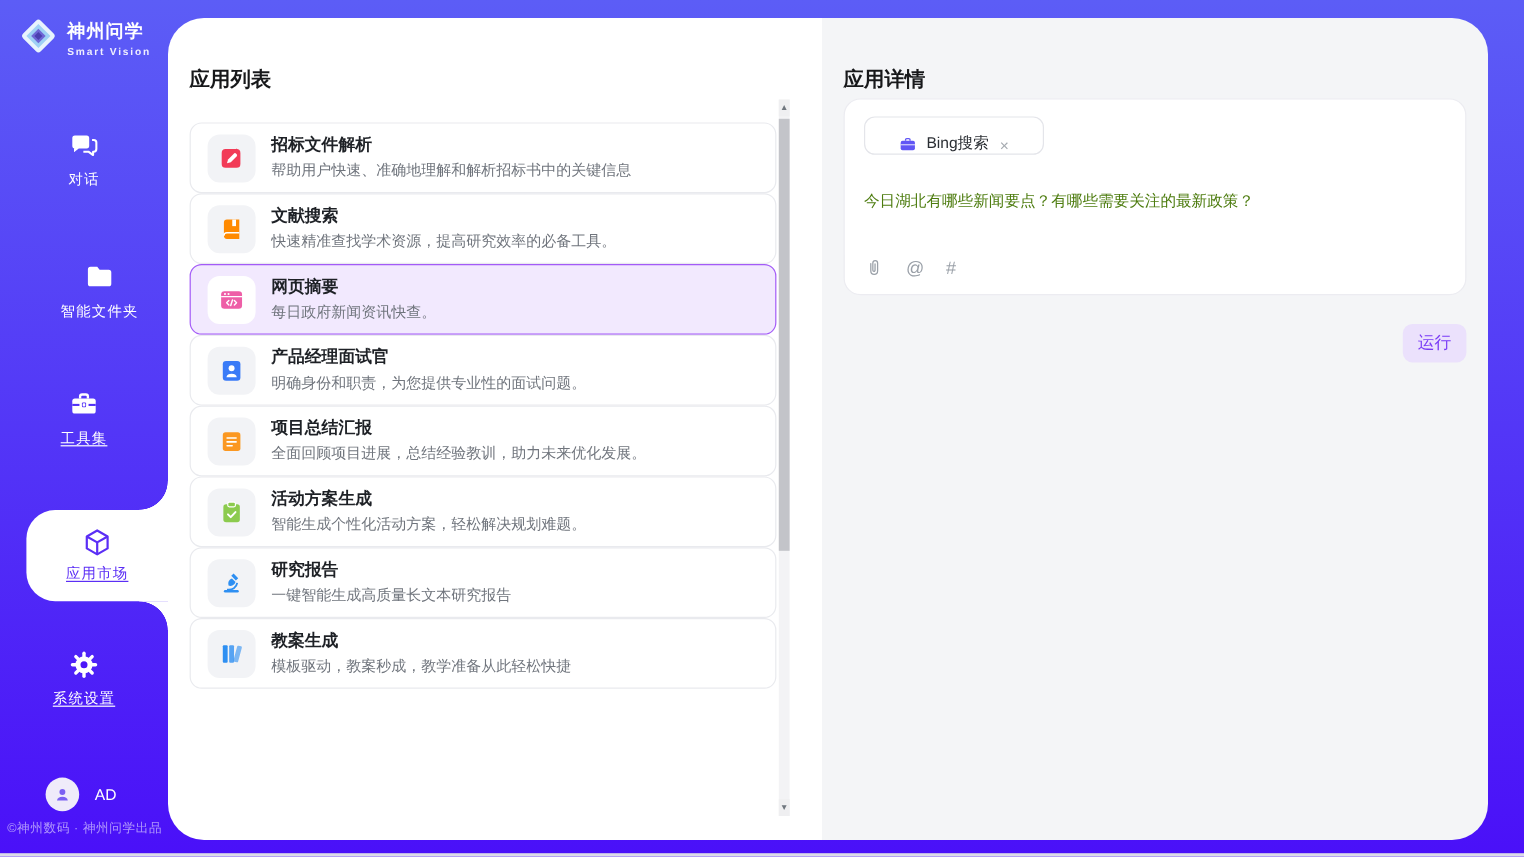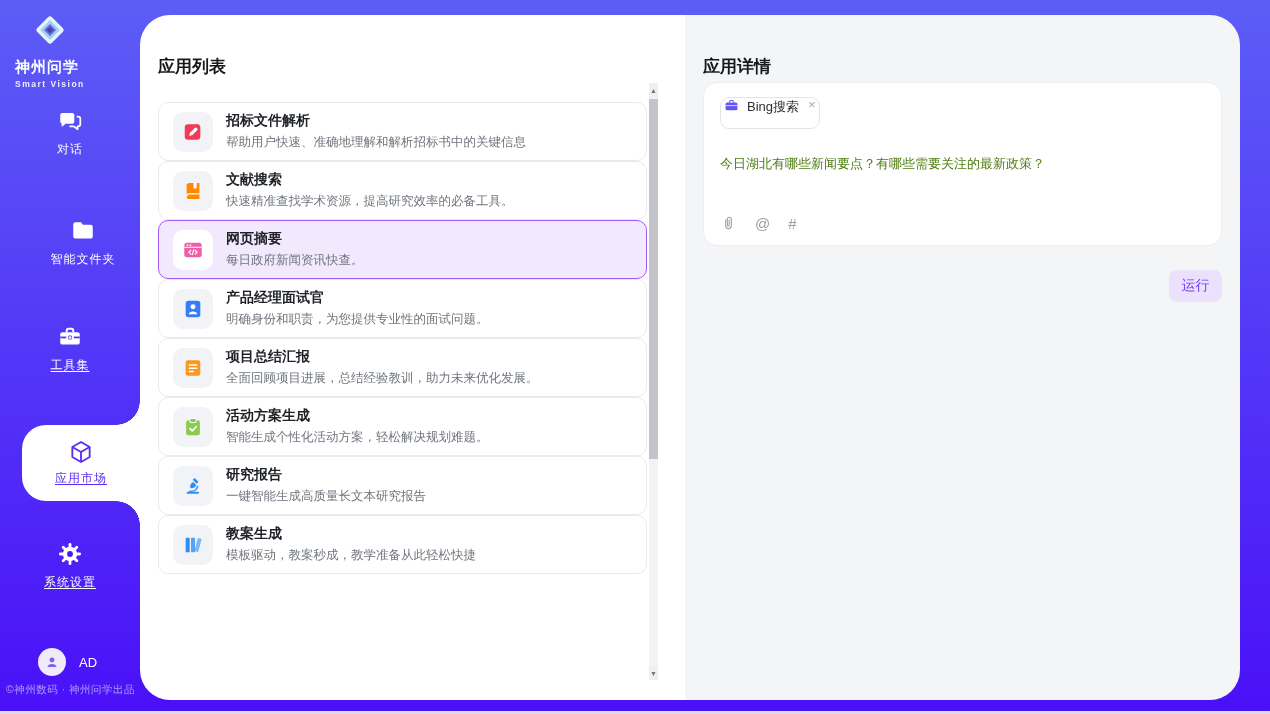--- a/index.html
+++ b/index.html
@@ -2,21 +2,21 @@
 <html><head>
 <meta charset="utf-8">
 <style>
   html,body{margin:0;padding:0;}
   body{width:1270px;height:714px;overflow:hidden;font-family:"Liberation Sans","DejaVu Sans",sans-serif;}
   .frame{position:relative;width:1270px;height:714px;background:linear-gradient(180deg,#5C5DF6 0%,#4A10F8 100%);overflow:hidden;}
   .bottom-strip{position:absolute;left:0;right:0;bottom:0;height:3px;background:#DCDCE8;}
 
   
   .sidebar{position:absolute;left:0;top:0;width:140px;height:711px;}
-  .logo{position:absolute;top:13px;left:15px;display:flex;align-items:center;gap:7px;flex-direction:column;}
+  .logo{position:absolute;top:13px;left:15px;display:flex;align-items:center;gap:7px;}
   .logo-text .cn{font-size:15px;font-weight:bold;color:#fff;letter-spacing:1px;}
   .logo-text .en{font-size:8.5px;color:rgba(255,255,255,.9);letter-spacing:1.5px;margin-top:2px;font-weight:bold;}
   .nav{position:absolute;left:0;top:0;width:140px;height:711px;}
   .nav-item{position:absolute;left:0;width:140px;display:flex;flex-direction:column;align-items:center;gap:7px;color:#fff;cursor:pointer;}
   .nav-item:nth-child(1){top:108px;}
   .nav-item:nth-child(2){top:218px;padding-left:13px;}
   .nav-item:nth-child(3){top:324px;}
   .nav-item:nth-child(4){top:425px;}
   .nav-item:nth-child(5){top:541px;}
   .nav-label{font-size:12px;letter-spacing:1px;}
@@ -53,21 +53,21 @@
   
   .scrollbar{position:absolute;right:27px;top:68px;width:9px;height:597px;background:#F3F3F5;}
   .sb-arrow{position:absolute;left:0;width:9px;height:14px;font-size:7px;color:#70777F;display:flex;align-items:center;justify-content:center;cursor:pointer;background:#EFEFF1;}
   .sb-up{top:0;}
   .sb-down{bottom:0;}
   .sb-thumb{position:absolute;left:0;top:16px;width:9px;height:360px;background:#C3C4C9;cursor:pointer;}
 
   
   .detail-card{position:absolute;left:18px;top:67px;width:519px;height:164px;background:#fff;border:1px solid #ECECF1;
     border-radius:14px;box-sizing:border-box;padding:14px 16px;}
-  .tag-chip{display:inline-flex;align-items:flex-start;gap:8px;height:30px;padding:0 3px;border:1px solid #E4E5EA;border-radius:9px;
+  .tag-chip{display:inline-flex;align-items:flex-end;gap:8px;height:30px;padding:0 28px;border:1px solid #E4E5EA;border-radius:9px;
     background:#fff;font-size:13px;color:#2A2E33;cursor:pointer;}
   .tag-chip .icon svg{display:block;width:15px;height:15px;color:#6156F5;}
   .chip-close{color:#A5AAB0;font-size:13px;margin-left:1px;cursor:pointer;line-height:1;}
   .query{margin-top:25px;font-size:13px;color:#4d7c0f;line-height:1.5;cursor:text;}
   .tools-row{position:absolute;left:16px;bottom:13px;display:flex;align-items:center;gap:18px;color:#9AA0A8;}
   .tools-row .tool{cursor:pointer;font-size:15px;line-height:1;}
   .tools-row .tool svg{display:block;width:17px;height:17px;}
   .run-btn{position:absolute;right:18px;top:255px;width:53px;height:32px;background:#EBE1FC;color:#7A3BF6;font-size:14px;
     border-radius:8px;border:none;display:flex;align-items:center;justify-content:center;cursor:pointer;font-family:inherit;}
 </style>

